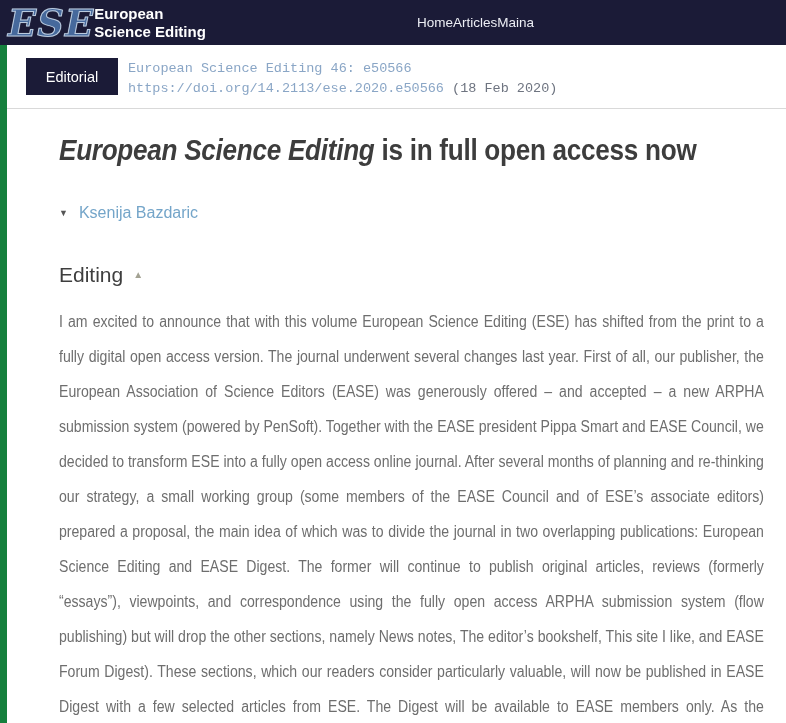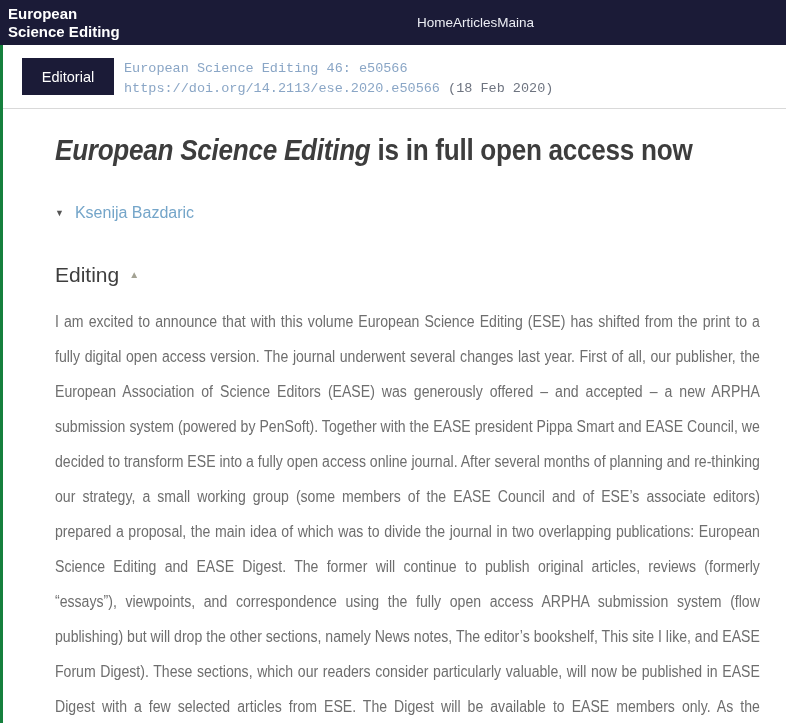--- a/index.html
+++ b/index.html
@@ -52,21 +52,21 @@
   }
   .main-nav a {
     color: #eceef4;
     font-size: 13.5px;
     text-decoration: none;
     cursor: pointer;
   }
 
   
   .page-body {
-    border-left: 3px solid #15803d;
+    border-left: 7px solid #15803d;
     height: 678px;
     background: #ffffff;
   }
 
   
   .meta-row {
     display: flex;
     align-items: flex-start;
     padding: 13px 0 9px 19px;
     border-bottom: 1px solid #d9d9d9;
@@ -155,20 +155,21 @@
     line-height: 35px;
     color: #6e6e6e;
     text-align: justify;
   }
 </style>
 </head>
 <body>
 
 <header class="site-header">
   <div class="logo">
+    <span class="logo-acr">ESE</span>
     <span class="logo-name">
       <div>European</div>
       <div>Science Editing</div>
     </span>
   </div>
   <nav class="main-nav">
     <a>Home</a>
     <a>Articles</a>
     <a>Maina</a>
   </nav>

